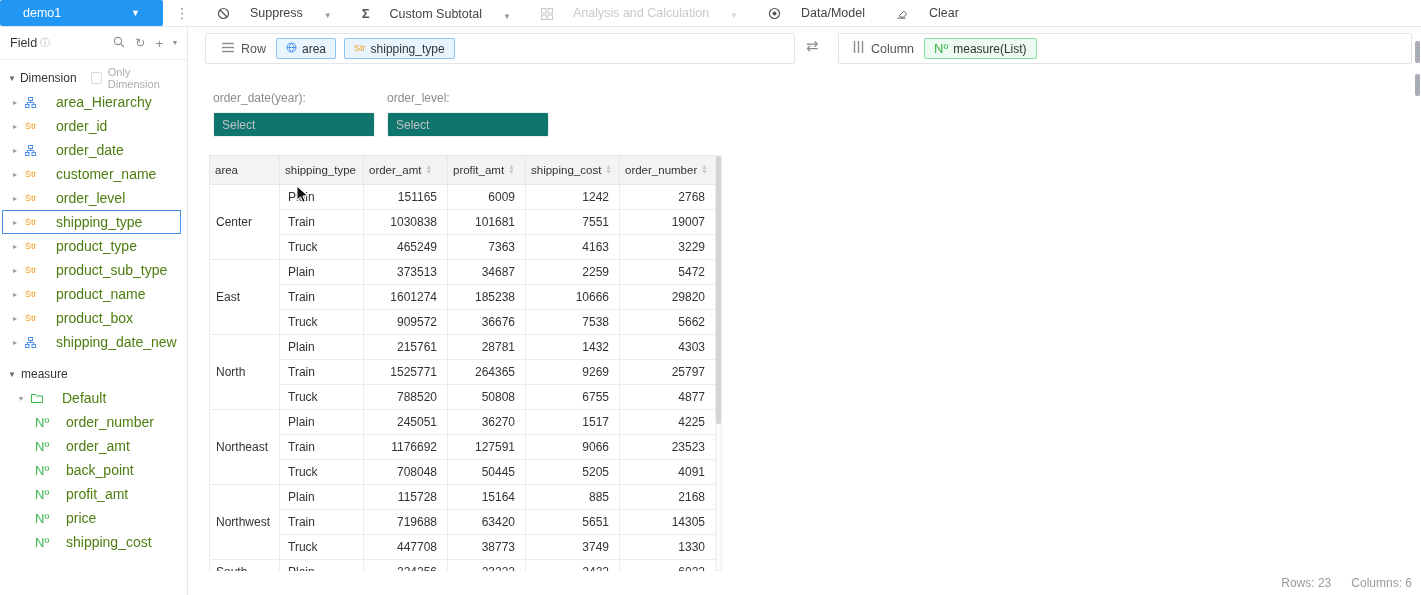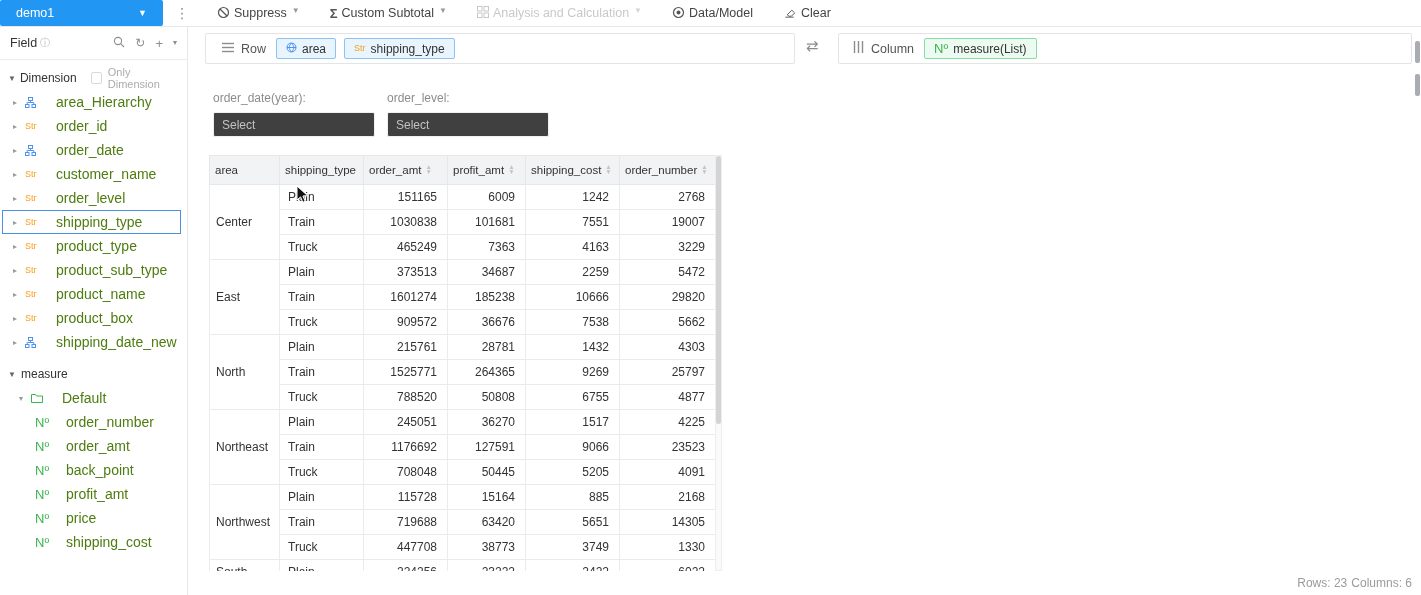--- a/index.html
+++ b/index.html
@@ -2,26 +2,26 @@
 <html><head>
 <meta charset="utf-8">
 <style>
   *{box-sizing:border-box;margin:0;padding:0}
   html,body{background:#fff}
   body{font-family:"Liberation Sans",sans-serif;font-size:12px;color:#333;cursor:default}
   .app{position:relative;width:1421px;height:595px;background:#fff;overflow:hidden}
 
   
   .topbar{position:absolute;left:0;top:0;right:0;height:27px;border-bottom:1px solid #e8e8e8;display:flex;align-items:center;background:#fff;z-index:5}
-  .ws-btn{width:163px;height:26px;background:#2196f3;color:#fff;display:flex;align-items:center;padding:0 16px;font-size:12.5px;border:none;border-radius:2px;cursor:pointer;font-family:inherit}
+  .ws-btn{width:163px;height:26px;background:#2196f3;color:#fff;display:flex;align-items:center;padding:0 23px;font-size:12.5px;border:none;border-radius:2px;cursor:pointer;font-family:inherit}
   .ws-btn .lbl{flex:1;text-align:left}
   .ws-caret{font-size:9px}
   .kebab{color:#8c8c8c;font-size:14px;margin:0 16px 0 12px;line-height:1}
   .toolbar{display:flex;align-items:center;gap:30px;margin-left:12px}
-  .tb-item{display:flex;align-items:flex-start;gap:4px;color:#444;font-size:12.5px;cursor:pointer;white-space:nowrap}
+  .tb-item{display:flex;align-items:flex-end;gap:20px;color:#444;font-size:12.5px;cursor:pointer;white-space:nowrap}
   .tb-item.disabled{color:#c9c9c9;cursor:not-allowed}
   .tb-icon{display:flex;align-items:center}
   .tb-caret{font-size:8px;color:#999;margin-left:1px}
   .tb-item.disabled .tb-caret{color:#d4d4d4}
   .sigma{font-size:13px;font-weight:bold;color:#555}
 
   
   .sidebar{position:absolute;left:0;top:27px;bottom:0;width:188px;border-right:1px solid #e8e8e8;background:#fff}
   .sb-head{height:33px;display:flex;align-items:center;padding:0 10px;border-bottom:1px solid #ededed}
   .sb-title{font-size:12.5px;color:#333}
@@ -52,37 +52,37 @@
   .shelf-label{color:#555;font-size:12.5px;display:flex;align-items:center;gap:7px}
   .pills{display:flex;align-items:center;gap:8px}
   .pill{display:flex;align-items:center;gap:5px;height:21px;padding:0 9px;border-radius:2px;font-size:12px;color:#333;cursor:grab;white-space:nowrap}
   .pill.blue{background:#e8f4fe;border:1px solid #8cc2f4}
   .pill.green{background:#ecfaf1;border:1px solid #84dfa4}
   .swap{position:absolute;left:618px;top:11px;color:#8c8c8c;font-size:15px;cursor:pointer;line-height:1}
 
   .filters{position:absolute;left:25px;top:64px;display:flex;gap:12px}
   .filter{width:162px}
   .flabel{color:#8c8c8c;font-size:12px;margin-bottom:7px}
-  .fselect{height:25px;background:#404040;border:1px solid #efefef;border-radius:2px;display:flex;align-items:center;padding:0 8px;color:#c2c2c2;font-size:12px;cursor:pointer}
+  .fselect{height:25px;background:#0f766e;border:1px solid #efefef;border-radius:2px;display:flex;align-items:center;padding:0 8px;color:#c2c2c2;font-size:12px;cursor:pointer}
 
   
   .table-viewport{position:absolute;left:21px;top:128px;width:506px;height:416px;overflow:hidden}
   table{border-collapse:collapse;table-layout:fixed;width:506px;background:#fff}
   th{height:29px;background:#f2f3f5;border:1px solid #e7e7e7;font-weight:normal;text-align:left;padding:0 5px;font-size:11.5px;color:#333;overflow:hidden;white-space:nowrap}
   .thwrap{display:flex;align-items:center;gap:2px}
   .sort{display:inline-flex;flex-direction:column;margin-left:2px;color:#c4c4c4;font-size:6.5px;line-height:4.6px;cursor:pointer}
   .sort i{font-style:normal}
   td{height:25px;border:1px solid #ebebeb;padding:0 8px;font-size:12px;color:#333;white-space:nowrap;overflow:hidden}
   td.num{text-align:right;padding-right:10px}
   td.area-cell{vertical-align:middle;padding:0 6px}
   .vscroll{position:absolute;left:527px;top:128px;width:7px;height:416px;background:#fafafa;border:1px solid #eee}
   .vthumb{position:absolute;left:0;top:0;width:100%;height:268px;background:#d4d4d4;border-radius:3px;cursor:pointer}
 
   
-  .status{position:absolute;right:9px;bottom:5px;color:#9b9b9b;font-size:12px;display:flex;gap:4px}
+  .status{position:absolute;right:9px;bottom:5px;color:#9b9b9b;font-size:12px;display:flex;gap:20px}
   .edge-thumb{position:absolute;right:1px;width:5px;height:22px;background:#a8adb3;border-radius:2px}
   .cursor{position:absolute;left:296px;top:185px;pointer-events:none;z-index:20}
 </style>
 </head>
 <body>
 
 <div class="app">
 
   <header class="topbar">
     <button class="ws-btn">

